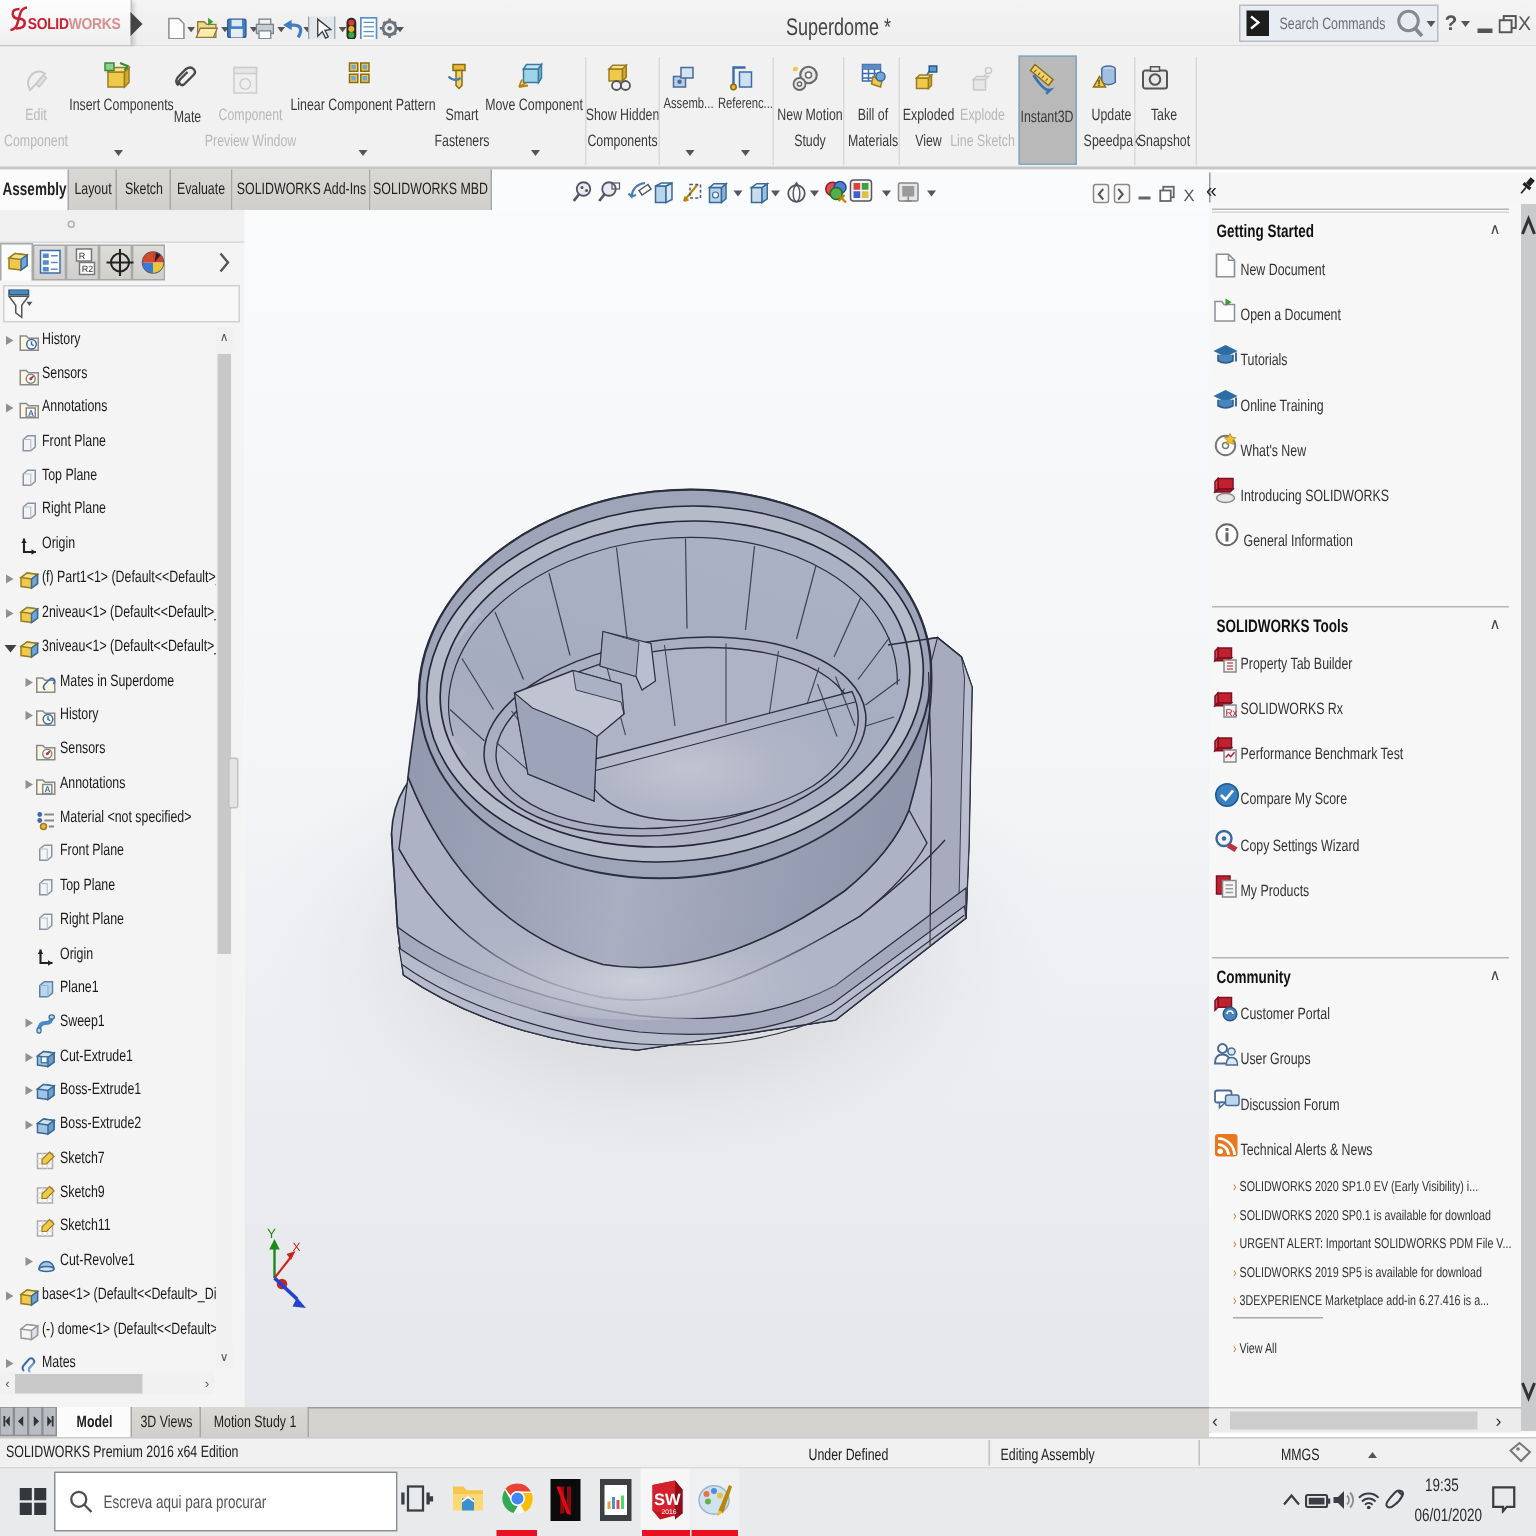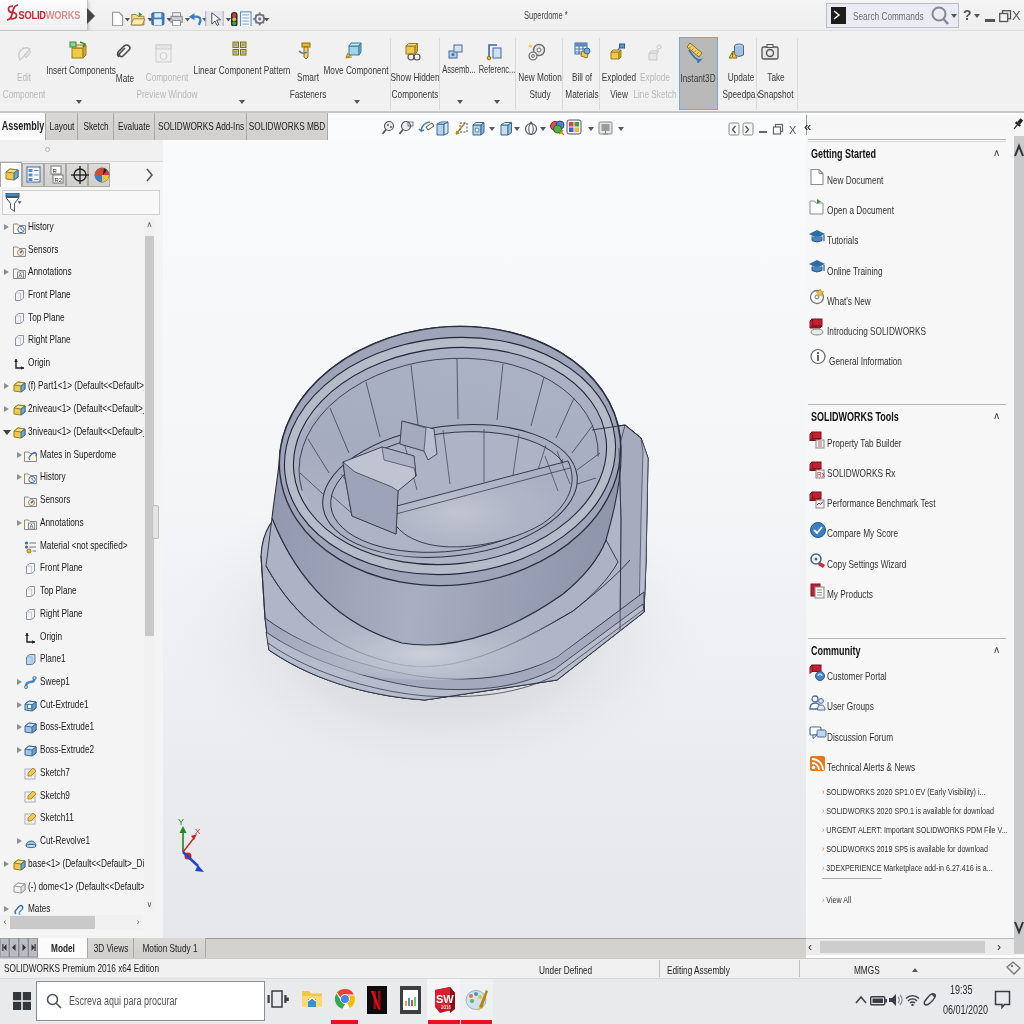--- a/index.html
+++ b/index.html
@@ -33,21 +33,21 @@
 <div class="abs" style="left:0;top:0;width:88px;height:31px;background:linear-gradient(#fefefe,#efefef);border-right:1px solid #c5c5c5;border-bottom:1px solid #c5c5c5;box-shadow:1px 1px 3px rgba(0,0,0,0.18);">
 <svg width="87" height="30" viewBox="0 0 87 30">
   <g stroke="#c8202f" stroke-width="1.7" fill="none">
     <path d="M13,6 q-5,0 -4.5,3.5 q0.5,3 4,3 q4,0 4,3 q0,3.5 -6,3.5"></path>
     <path d="M18,5 q-3.5,0.5 -4.5,4 l-2,7 q-1,3.5 -4.5,4"></path>
   </g>
   <text x="21" y="19.5" font-size="10.5" font-weight="bold" fill="#c8202f" font-family="Liberation Sans" transform="scale(0.88,1)" letter-spacing="-0.2">SOLID<tspan fill="#d98f8f">WORKS</tspan></text>
 </svg>
 </div>
 <div class="abs" style="left:87px;top:8px;width:0;height:0;border-top:8px solid transparent;border-bottom:8px solid transparent;border-left:8px solid #444;"></div>
-<div class="abs" style="left:524px;top:10px;font-size:10px;color:#444;"><span class="sxl">Superdome *</span></div>
+<div class="abs" style="left:524px;top:10px;font-size:16px;color:#444;"><span class="sxl">Superdome *</span></div>
 <div class="abs" style="left:826px;top:3px;width:133px;height:25px;background:#e9ecf2;border:1px solid #b9bcc2;"></div>
 <div class="abs" style="left:831px;top:7px;width:15px;height:17px;background:#1d1d1d;"></div>
 <svg class="abs" style="left:832px;top:9px;" width="13" height="13" viewBox="0 0 13 13">
       <path d="M2,2 l5,4 -5,4" stroke="#fff" stroke-width="1.5" fill="none"></path>
     </svg>
 <div class="abs" style="left:853px;top:10px;font-size:11px;color:#6a6e76;"><span class="sxl">Search Commands</span></div>
 <svg class="abs" style="left:930px;top:6px;" width="22" height="20" viewBox="0 0 22 20">
   <circle cx="9" cy="8" r="6.5" fill="none" stroke="#85888f" stroke-width="2"></circle>
   <line x1="13.5" y1="13" x2="18" y2="18" stroke="#85888f" stroke-width="2.5"></line>
 </svg>

